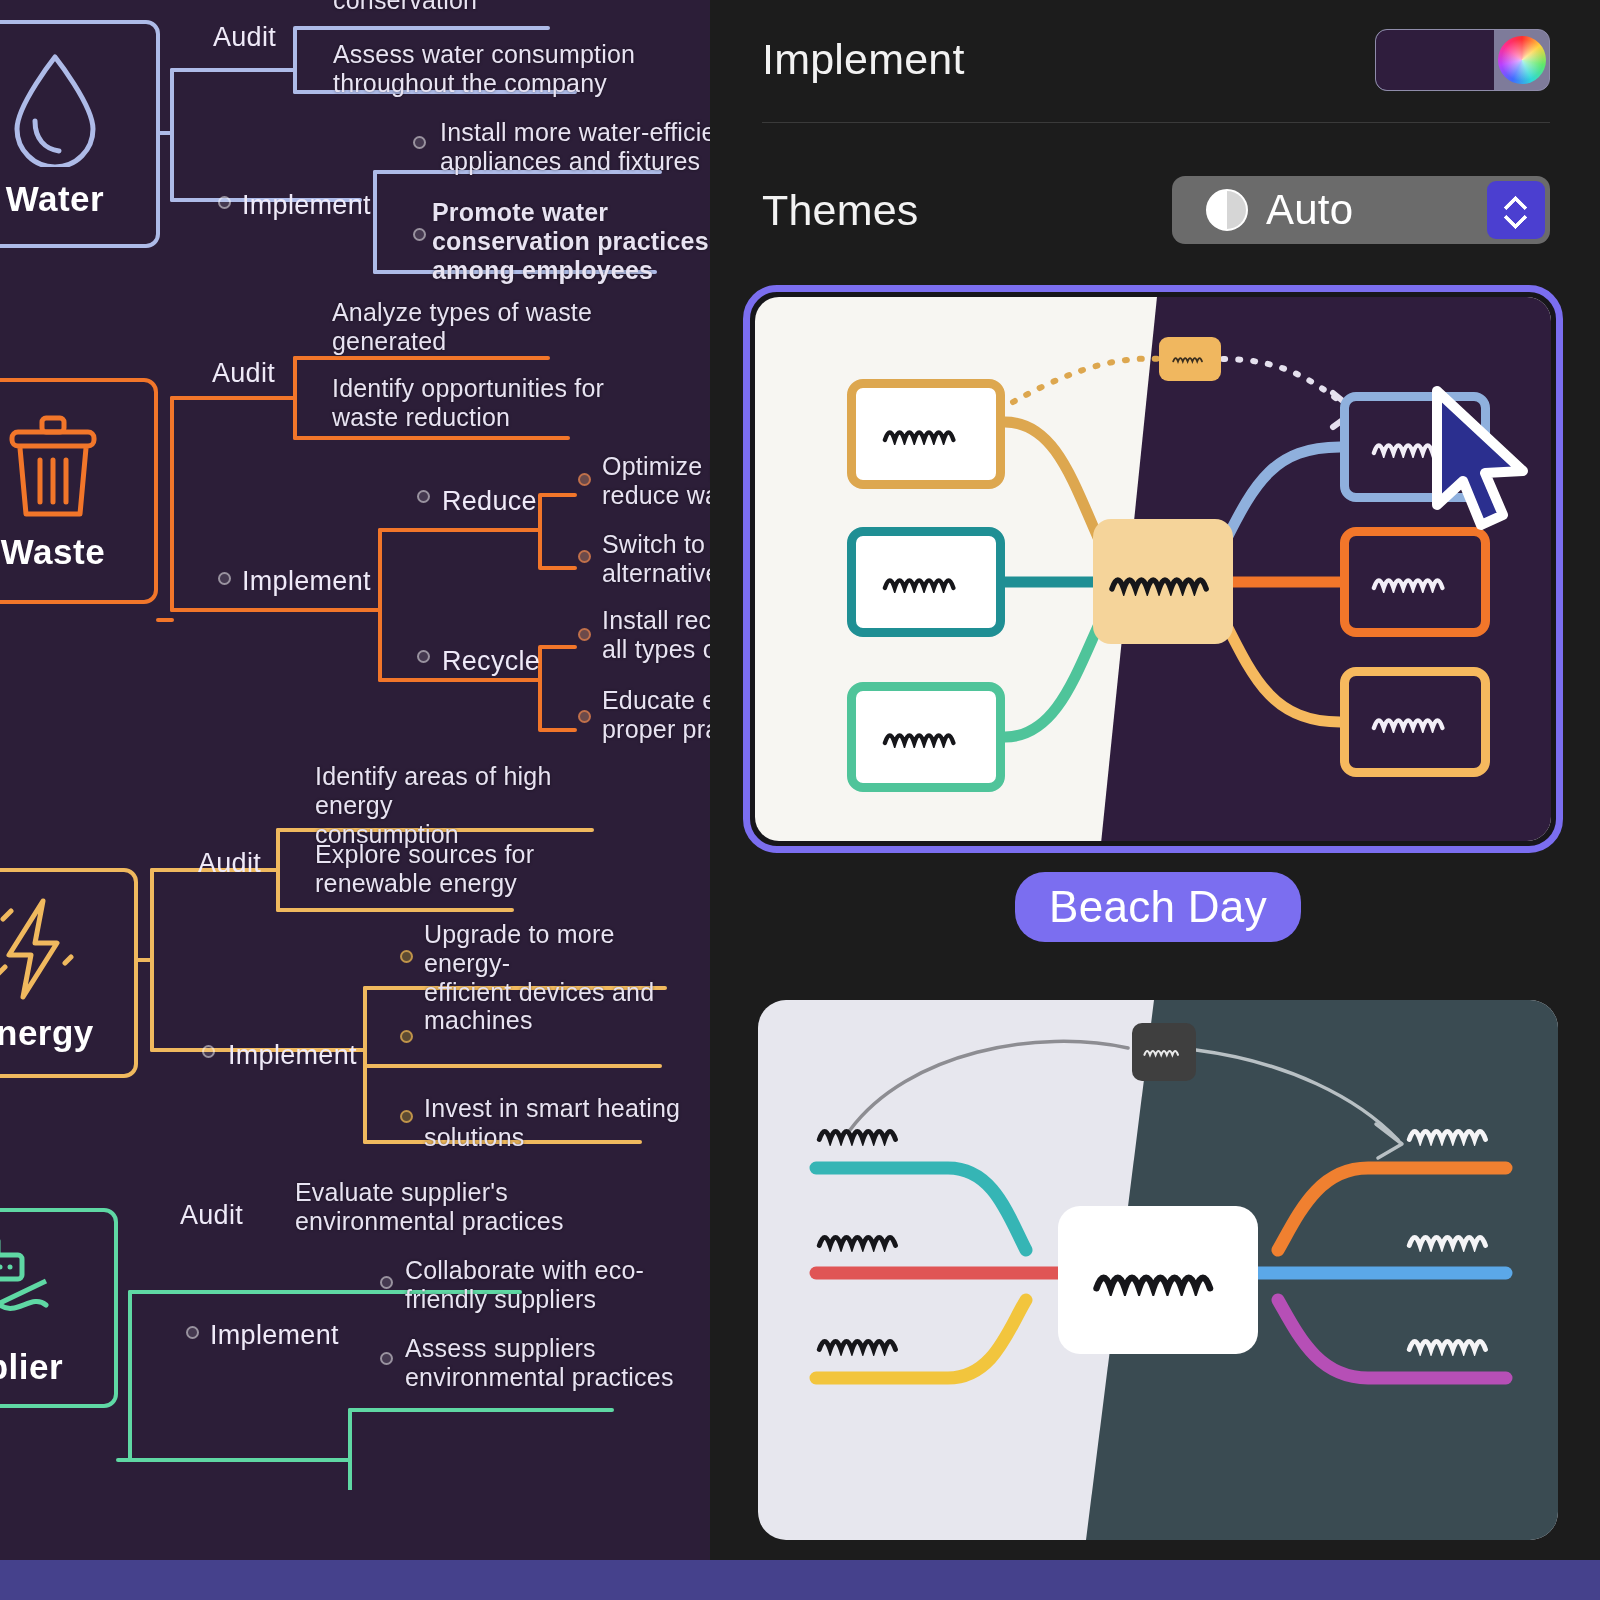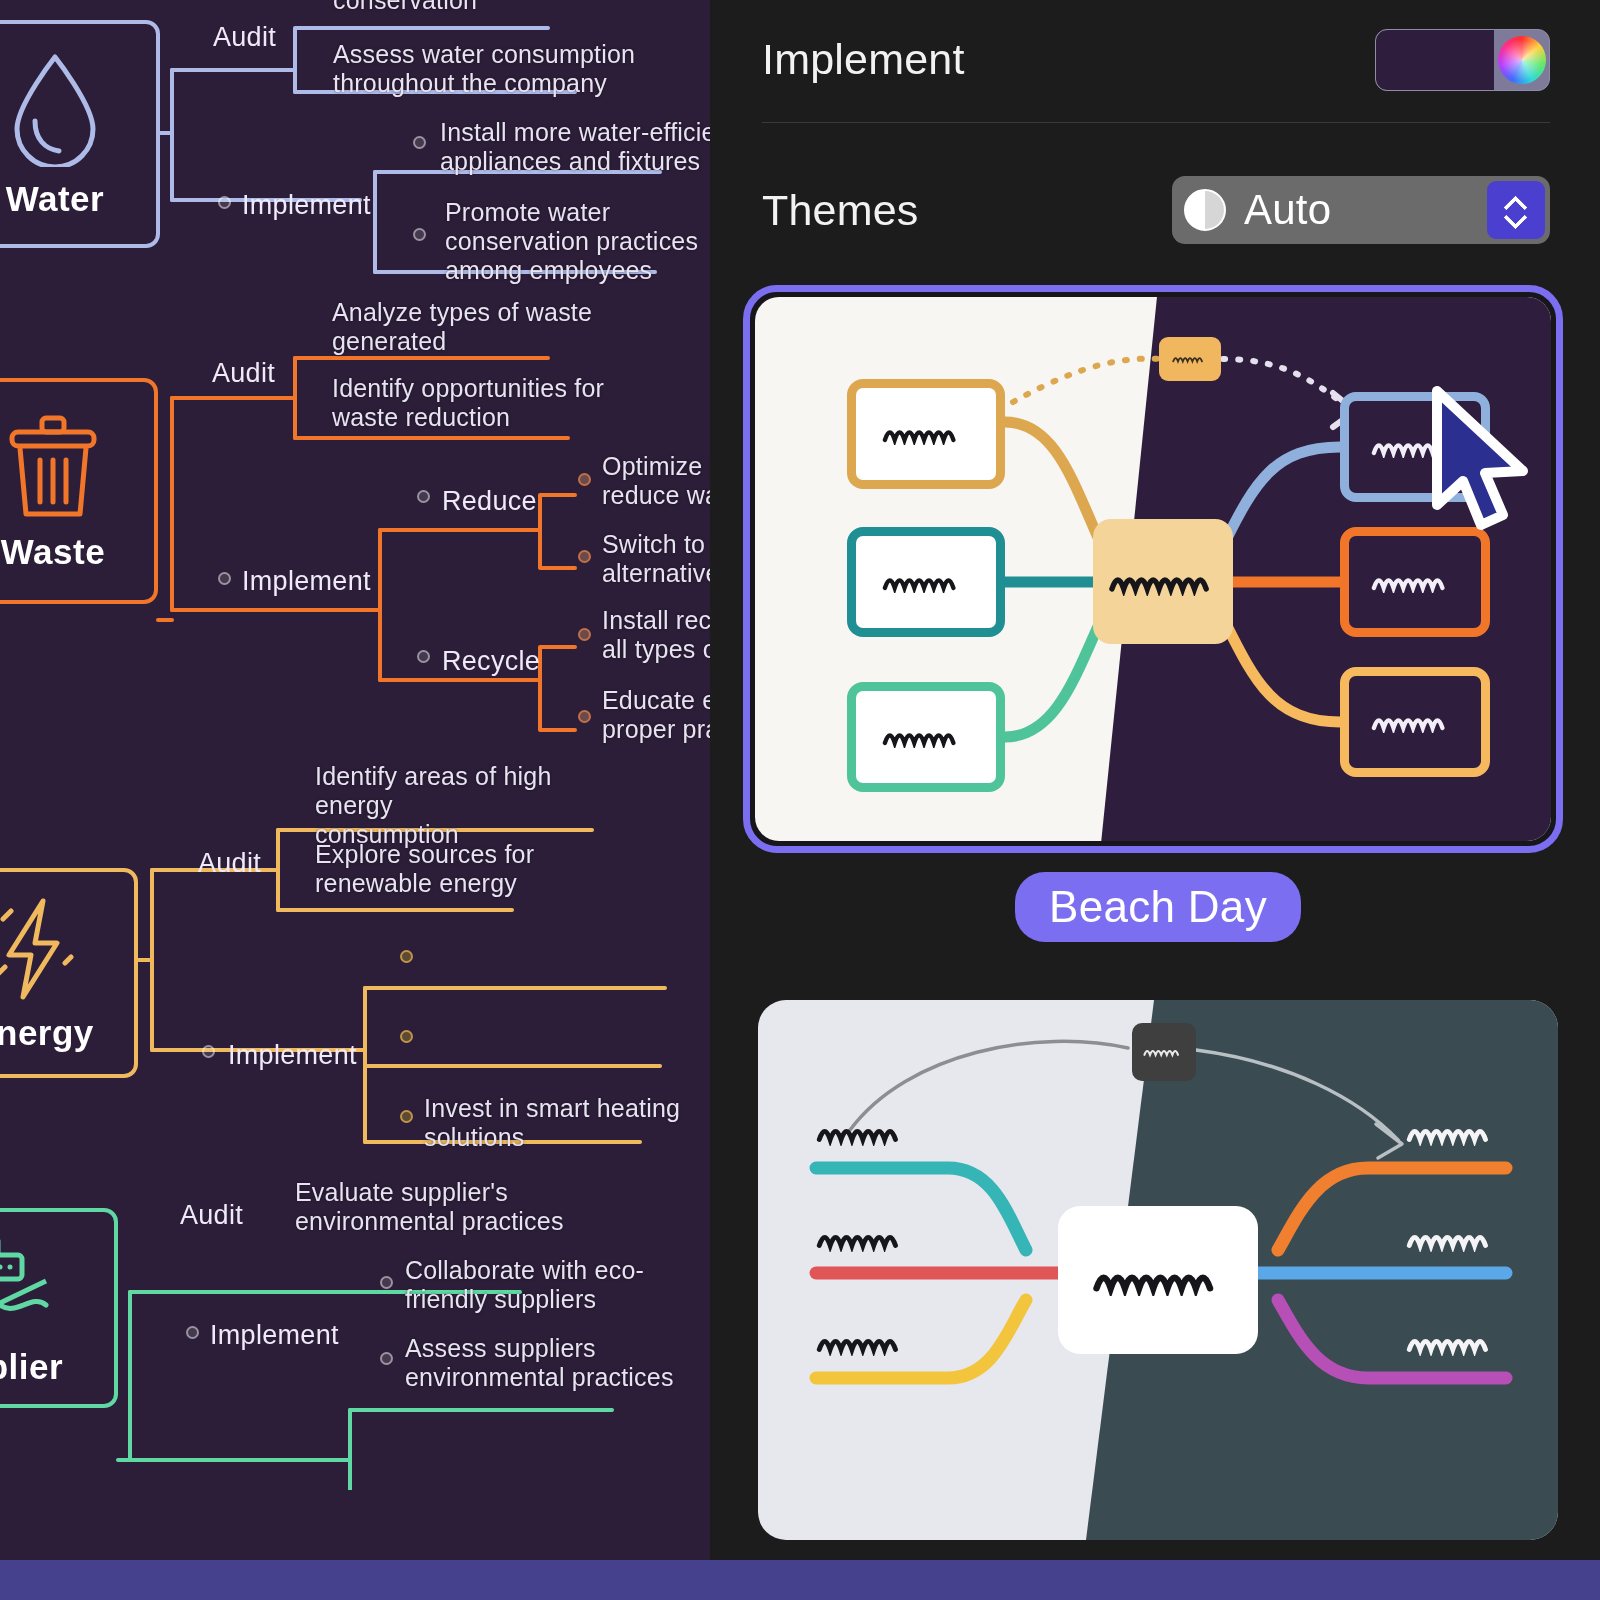--- a/index.html
+++ b/index.html
@@ -82,21 +82,21 @@
       radial-gradient(circle at 50% 50%, rgba(255,255,255,.65) 0%, rgba(255,255,255,0) 62%),
       conic-gradient(#ff2f2f,#ffd23f,#5ee86b,#2fd8d8,#3f6bff,#b83fff,#ff2f8f,#ff2f2f);
   }
 
   
   #themeSelect {
     position:absolute; right:50px; top:176px;
     width:378px; height:68px; border-radius:13px;
     background:#6b6b6b;
     display:flex; align-items:center;
-    padding-left:12px;
+    padding-left:34px;
   }
   #themeSelect .appearance-icon {
     width:42px; height:42px; border-radius:50%;
     background:#ffffff; position:relative; flex:0 0 auto;
     overflow:hidden;
     border:2px solid #ffffff;
   }
   #themeSelect .appearance-icon::after {
     content:""; position:absolute; right:0; top:0;
     width:50%; height:100%;
@@ -196,21 +196,21 @@
   <div class="mm-branchlabel" style="left:213px; top:22px;">Audit</div>
   <div class="mm-bullet" style="left:218px; top:196px;"></div>
   <div class="mm-branchlabel" style="left:242px; top:190px;">Implement</div>
   <div class="mm-text" style="left:333px; top:-14px; width:300px;">conservation</div>
   <div class="mm-text" style="left:333px; top:40px; width:320px;">Assess water consumption
 throughout the company</div>
   <div class="mm-bullet" style="left:413px; top:136px;"></div>
   <div class="mm-text" style="left:440px; top:118px; width:300px;">Install more water-efficient
 appliances and fixtures</div>
   <div class="mm-bullet" style="left:413px; top:228px;"></div>
-  <div class="mm-text" style="left:445px; top:198px; width:300px;">Promote water
+  <div class="mm-text" style="left:432px; top:198px; width:300px;font-weight:bold;">Promote water
 conservation practices
 among employees</div>
 
   <svg width="710" height="480" style="position:absolute;left:0;top:290">
     <g fill="none" stroke="#f2762a" stroke-width="4" stroke-linecap="round" stroke-linejoin="round">
       <path d="M158,330 L172,330"></path>
       <path d="M172,108 L172,320"></path>
       <path d="M172,108 L295,108"></path>
       <path d="M172,320 L380,320"></path>
       <path d="M295,68 L295,148"></path>
@@ -279,20 +279,23 @@
     <div class="root-name" style="margin-top:8px;">Energy</div>
   </div>
   <div class="mm-branchlabel" style="left:198px; top:848px;">Audit</div>
   <div class="mm-bullet" style="left:202px; top:1045px;"></div>
   <div class="mm-branchlabel" style="left:228px; top:1040px;">Implement</div>
   <div class="mm-text" style="left:315px; top:762px; width:320px;">Identify areas of high energy
 consumption</div>
   <div class="mm-text" style="left:315px; top:840px; width:300px;">Explore sources for
 renewable energy</div>
   <div class="mm-bullet" style="left:400px; top:950px; border-color:#c0944a; background:#5c4a32;"></div>
+  <div class="mm-text" style="left:424px; top:920px; width:260px;">Upgrade to more energy-
+efficient devices and
+machines</div>
   <div class="mm-bullet" style="left:400px; top:1030px; border-color:#c0944a; background:#5c4a32;"></div>
   <div class="mm-bullet" style="left:400px; top:1110px; border-color:#c0944a; background:#5c4a32;"></div>
   <div class="mm-text" style="left:424px; top:1094px; width:260px;">Invest in smart heating
 solutions</div>
 
   <svg width="710" height="330" style="position:absolute;left:0;top:1160">
     <g fill="none" stroke="#5fd8a4" stroke-width="4" stroke-linecap="round" stroke-linejoin="round">
       <path d="M118,300 L130,300"></path>
       <path d="M130,132 L130,300"></path>
       <path d="M130,132 L520,132"></path>

